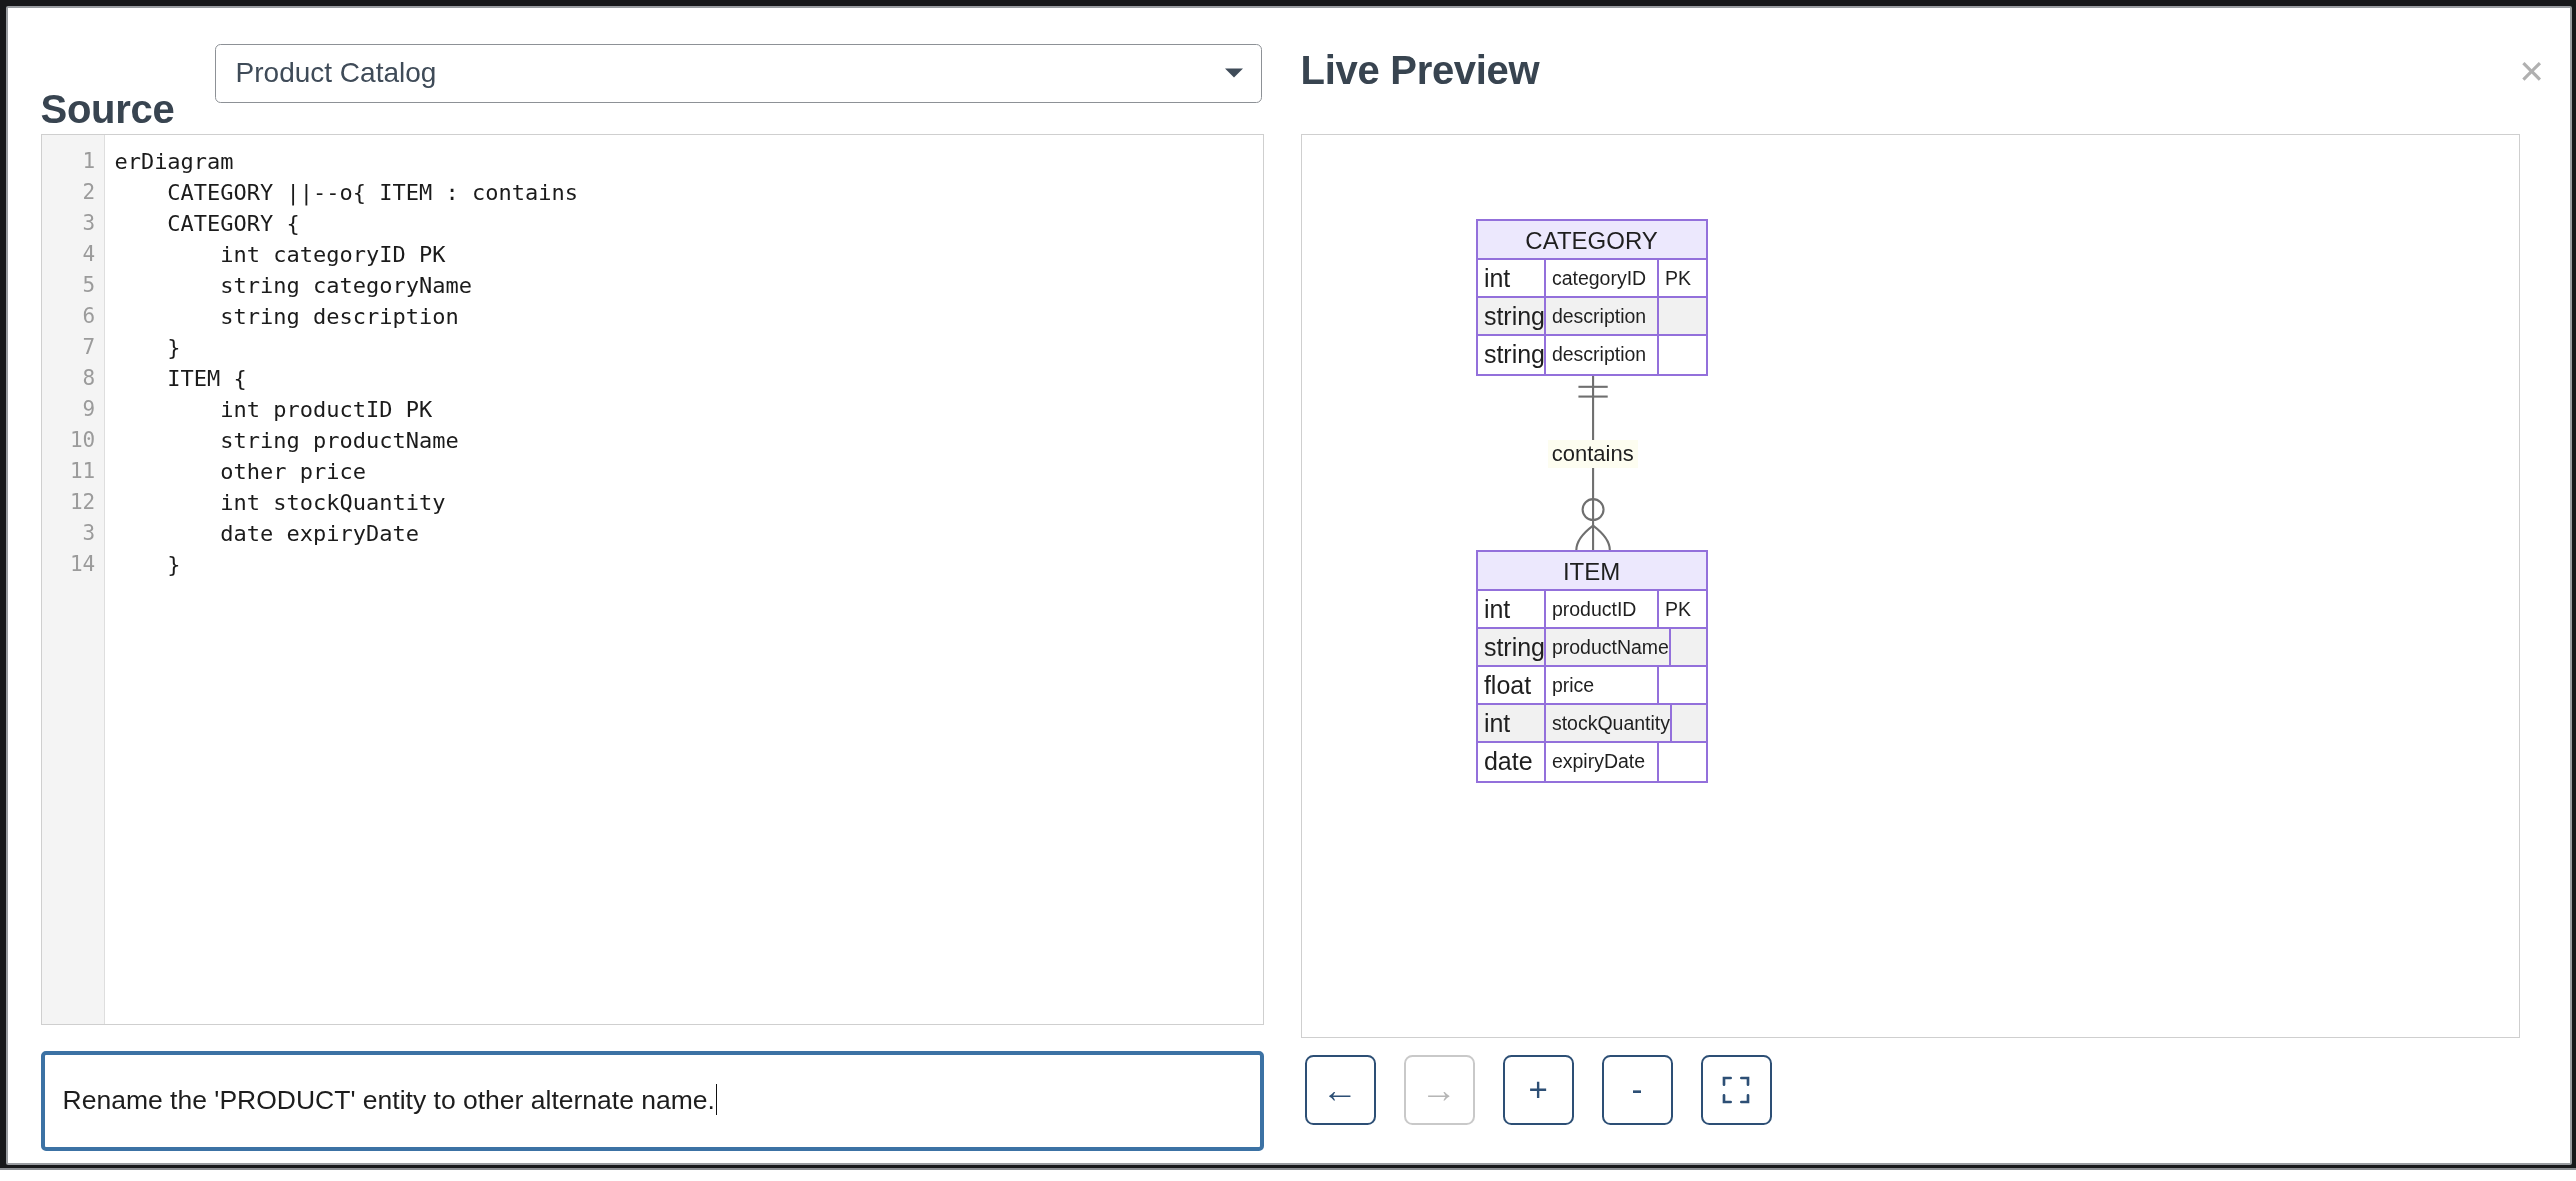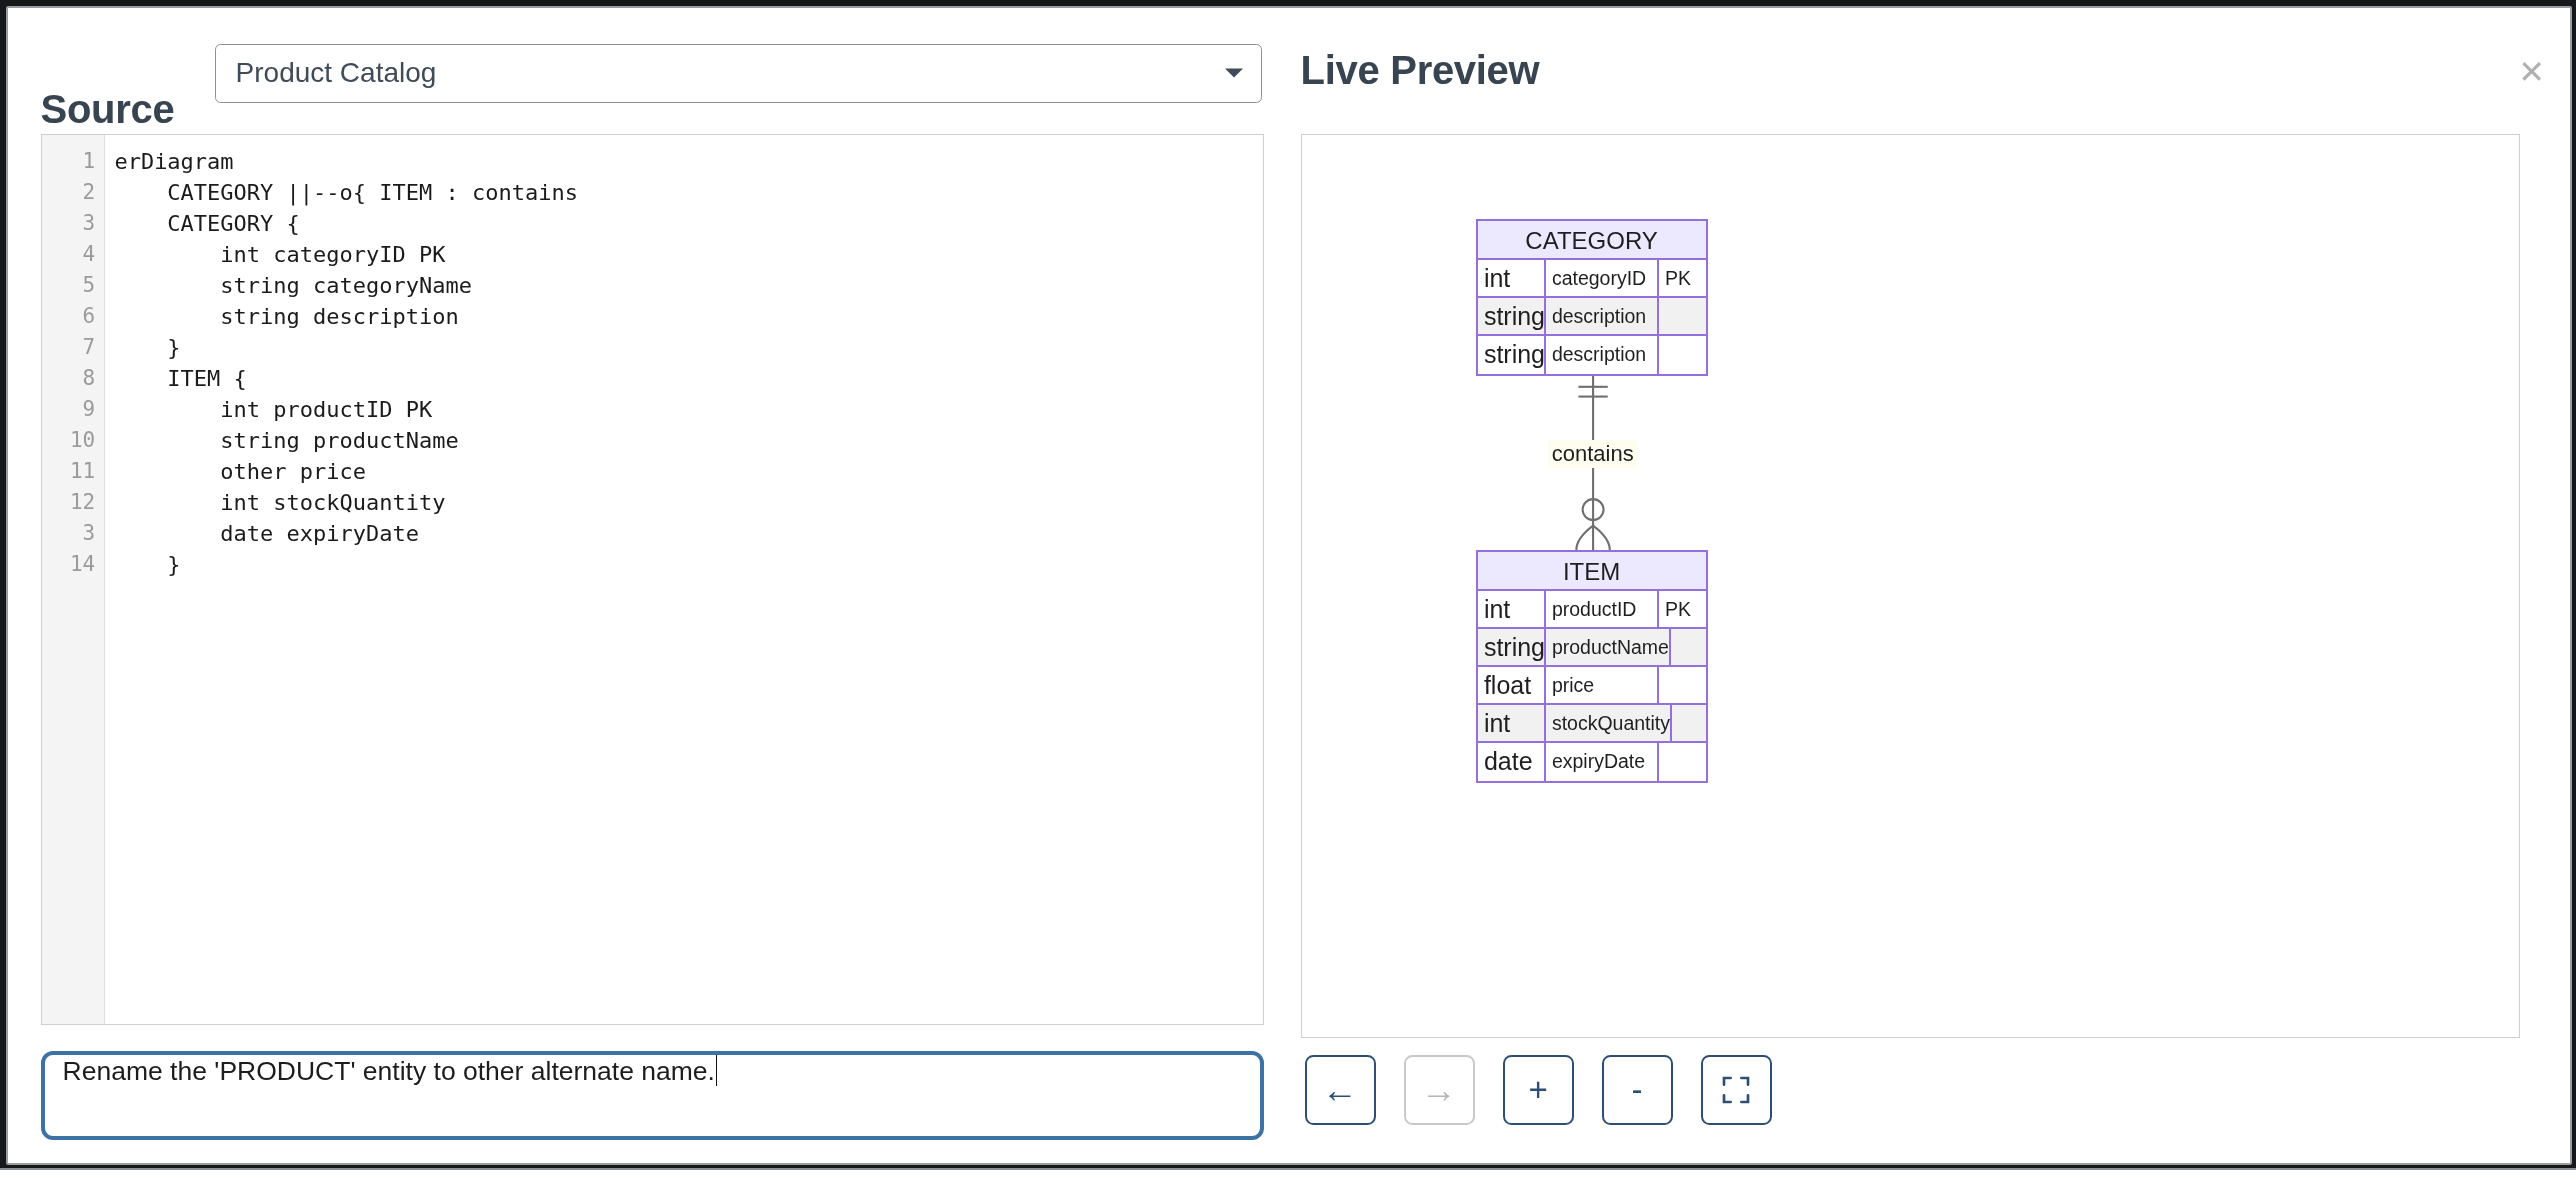--- a/index.html
+++ b/index.html
@@ -133,25 +133,25 @@
     line-height: 31px;
     color: #1b1b1b;
     white-space: pre;
     display: block;
   }
 
   
   #prompt-wrap {
     position: absolute;
     left: 33px; top: 1043px;
-    width: 1223px; height: 89px;
+    width: 1223px; height: 100px;
     border: 4.2px solid #3c72a4;
-    border-radius: 12px;
-    background: #ffffff;
-    display: flex; align-items: flex-start;
+    border-radius: 5px;
+    background: #ffffff;
+    display: flex; align-items: center;
   }
   #prompt-text {
     font-size: 26.5px;
     color: #1d1d1d;
     padding-left: 18px;
     white-space: nowrap;
   }
   #caret {
     display: inline-block;
     width: 1.4px; height: 31px;

